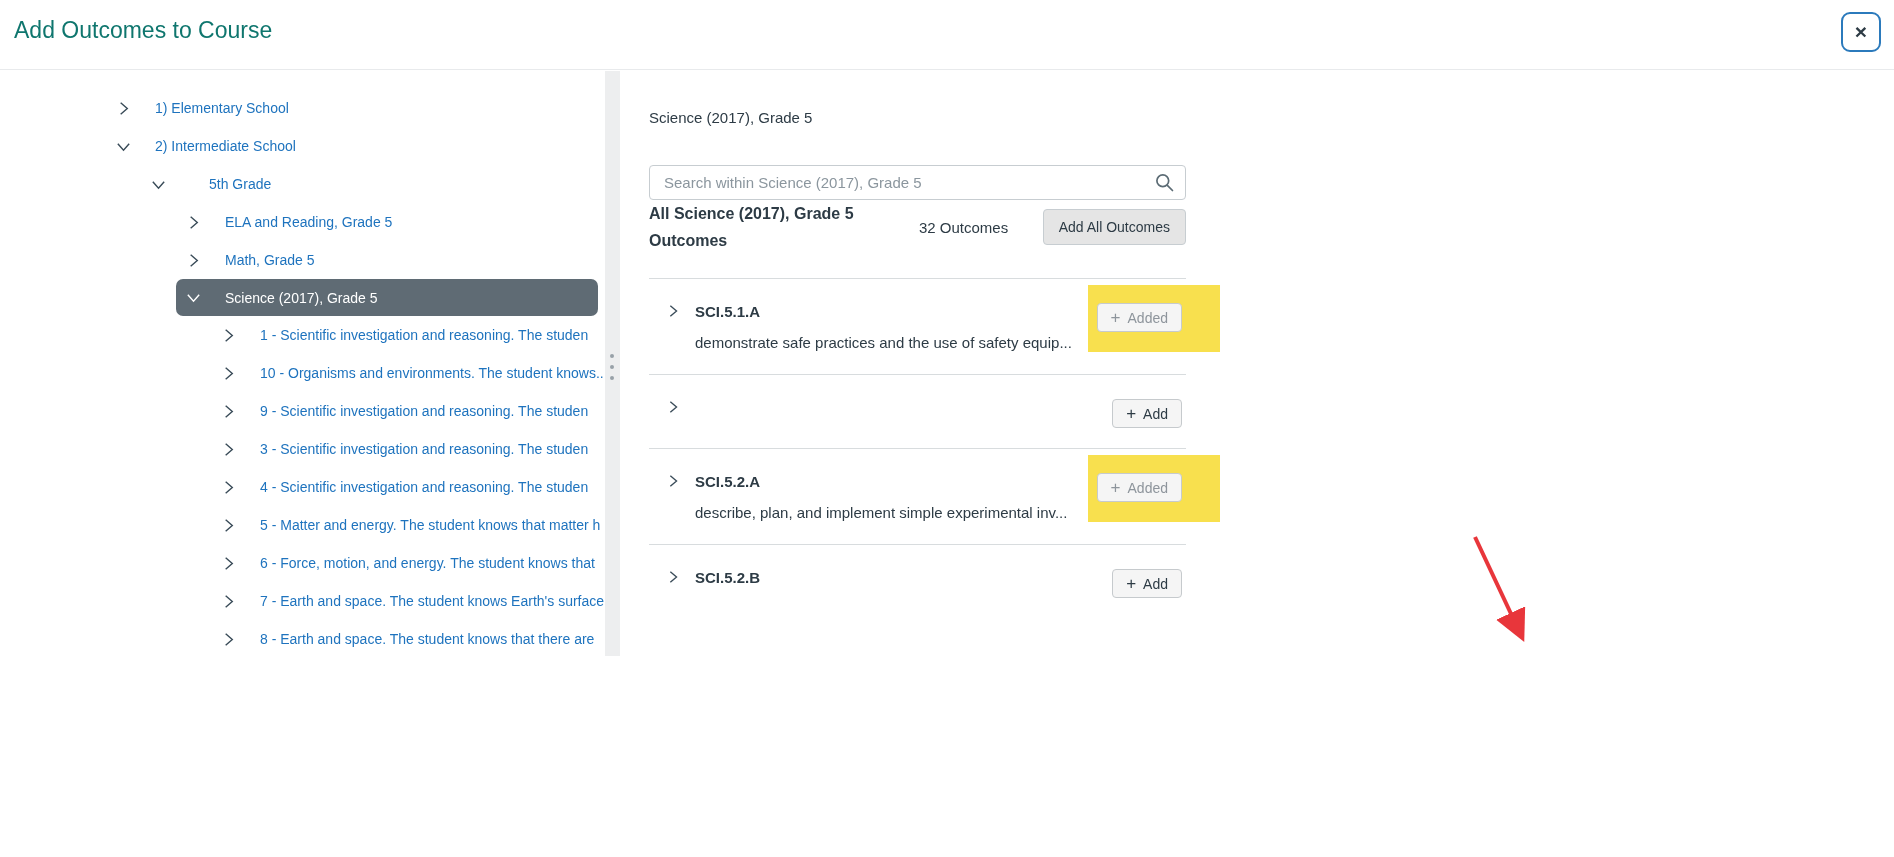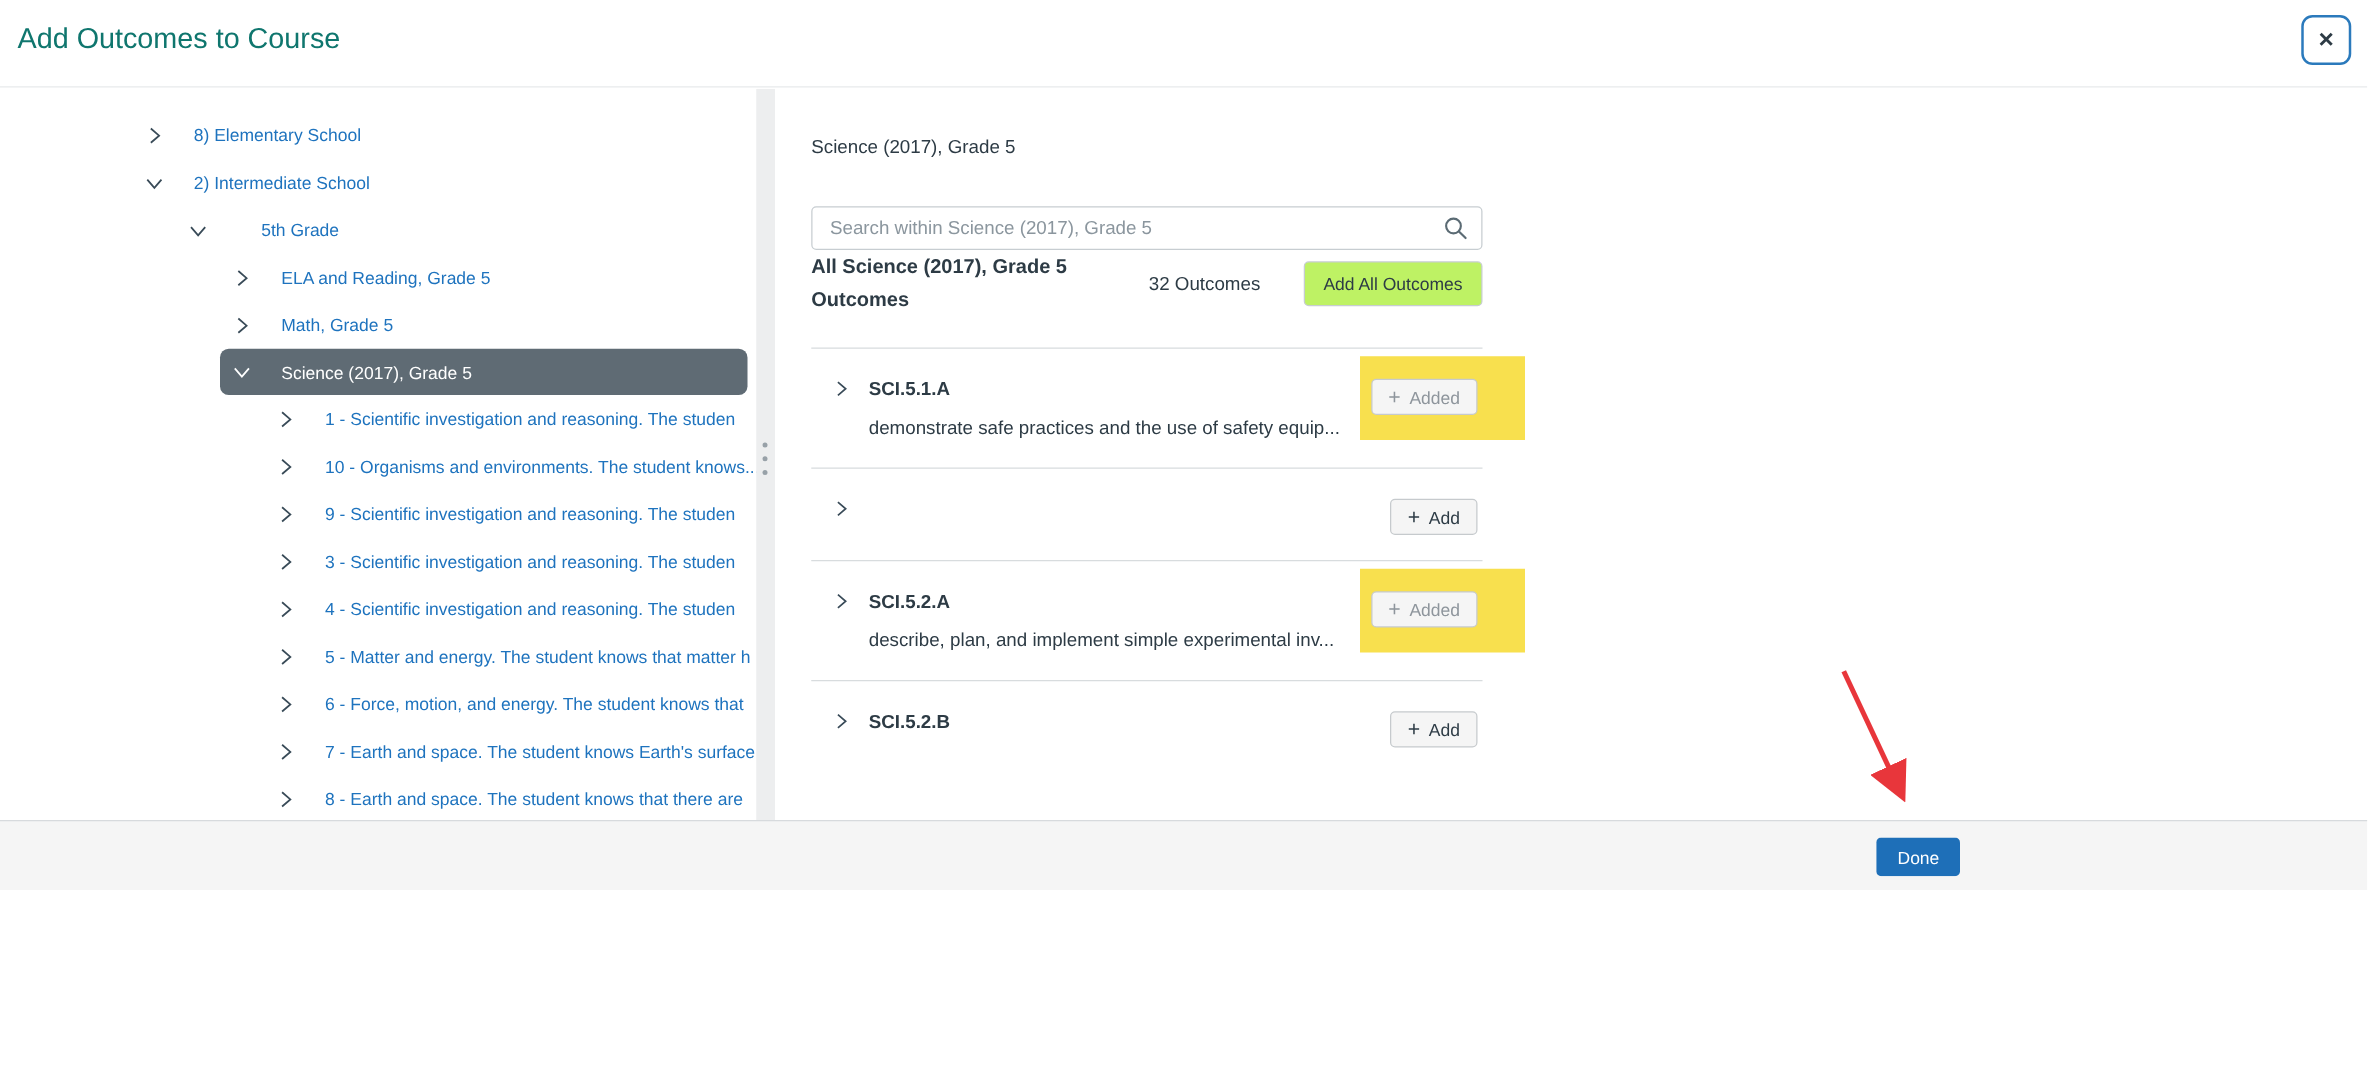--- a/index.html
+++ b/index.html
@@ -41,21 +41,21 @@
 
   .search-wrap { position:relative; margin-top:37px; }
   .search-input { width:100%; height:35px; border:1px solid #C7CDD1; border-radius:4px; padding:0 40px 0 14px;
                   font-size:15px; font-family:"Liberation Sans",sans-serif; color:#8b5cf6; outline:none; }
   .search-input::placeholder { color:#8B969E; }
   .search-icon { position:absolute; right:12px; top:8px; width:19px; height:19px; color:#5B6B74; }
 
   .summary-row { display:flex; align-items:center; }
   .summary-heading { font-size:16px; font-weight:700; line-height:27px; max-width:212px; }
   .summary-count { font-size:15px; margin-left:58px; white-space:nowrap; }
-  .add-all-btn { margin-left:auto; height:36px; padding:0 15px; background:#bef264; border:1px solid #C7CDD1;
+  .add-all-btn { margin-left:auto; height:36px; padding:0 15px; background:#e5e5e5; border:1px solid #C7CDD1;
                  border-radius:4px; font-size:14px; font-family:"Liberation Sans",sans-serif; color:#2D3B45; cursor:pointer; }
 
   .outcome-list { margin-top:24px; border-top:1px solid #D8DCDE; }
   .outcome-row { display:flex; align-items:flex-start; padding:22px 0 20px; }
   .outcome-row + .outcome-row { border-top:1px solid #D8DCDE; }
   .outcome-chev { flex:none; width:18px; height:18px; margin:2px 12px 0 16px; color:#394B58; cursor:pointer; }
   .outcome-chev svg { width:16px; height:16px; }
   .outcome-code { font-size:15px; font-weight:700; line-height:22px; }
   .outcome-desc { font-size:15px; line-height:22px; margin-top:9px; }
   .outcome-action { margin-left:auto; margin-right:4px; margin-top:2px; position:relative; }
@@ -91,21 +91,21 @@
 
   <div class="modal-body">
 
     <div class="tree-pane">
   <div class="tree-row" style="margin-left: 113px;">
     <span class="chev">
       <svg viewBox="0 0 18 18" fill="none">
               <path d="M6 3 L13 9 L6 15" stroke="currentColor" stroke-width="1.5"></path>
             </svg>
     </span>
-    <span class="tree-label">8) Elementary School</span>
+    <span class="tree-label">1) Elementary School</span>
   </div>
 
   <div class="tree-row" style="margin-left: 113px;">
     <span class="chev expanded">
       <svg viewBox="0 0 18 18" fill="none">
               <path d="M6 3 L13 9 L6 15" stroke="currentColor" stroke-width="1.5"></path>
             </svg>
     </span>
     <span class="tree-label">2) Intermediate School</span>
   </div>
@@ -324,23 +324,20 @@
         <span class="plus">+</span>
         <span class="btn-label">Add</span>
       </button>
     </div>
   </div>
 </div>
       </div>
     </div>
   </div>
 
-  <div class="modal-footer">
-    <button class="done-btn">Done</button>
-  </div>
 
   <svg class="arrow-overlay" viewBox="0 0 110 135">
     <defs>
       <marker id="ah" markerWidth="8" markerHeight="8" refX="5.5" refY="4" orient="auto">
         <polygon points="0 0, 8 4, 0 8" fill="var(--arrow-red,#E8363B)"></polygon>
       </marker>
     </defs>
     <line x1="25" y1="12" x2="70" y2="108" stroke="var(--arrow-red,#E8363B)" stroke-width="4" marker-end="url(#ah)"></line>
   </svg>
 

